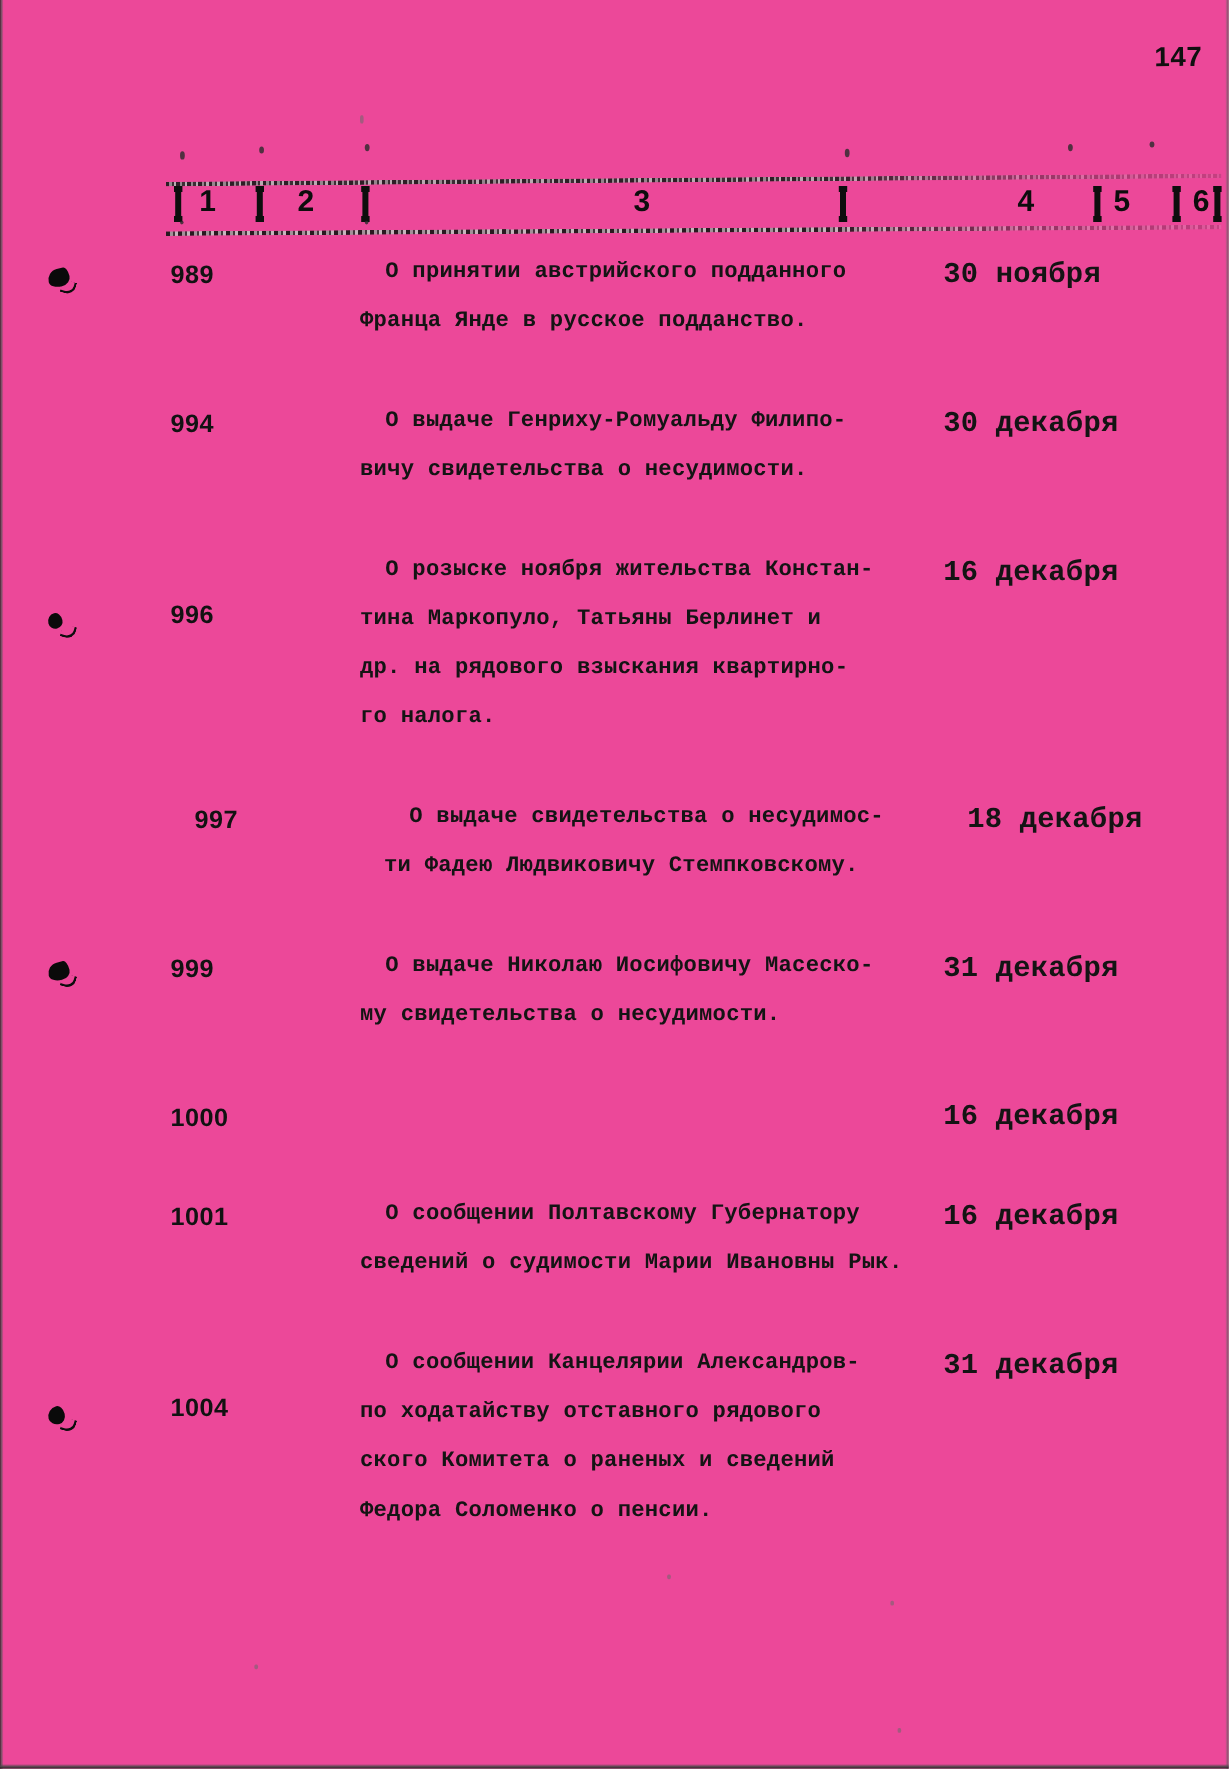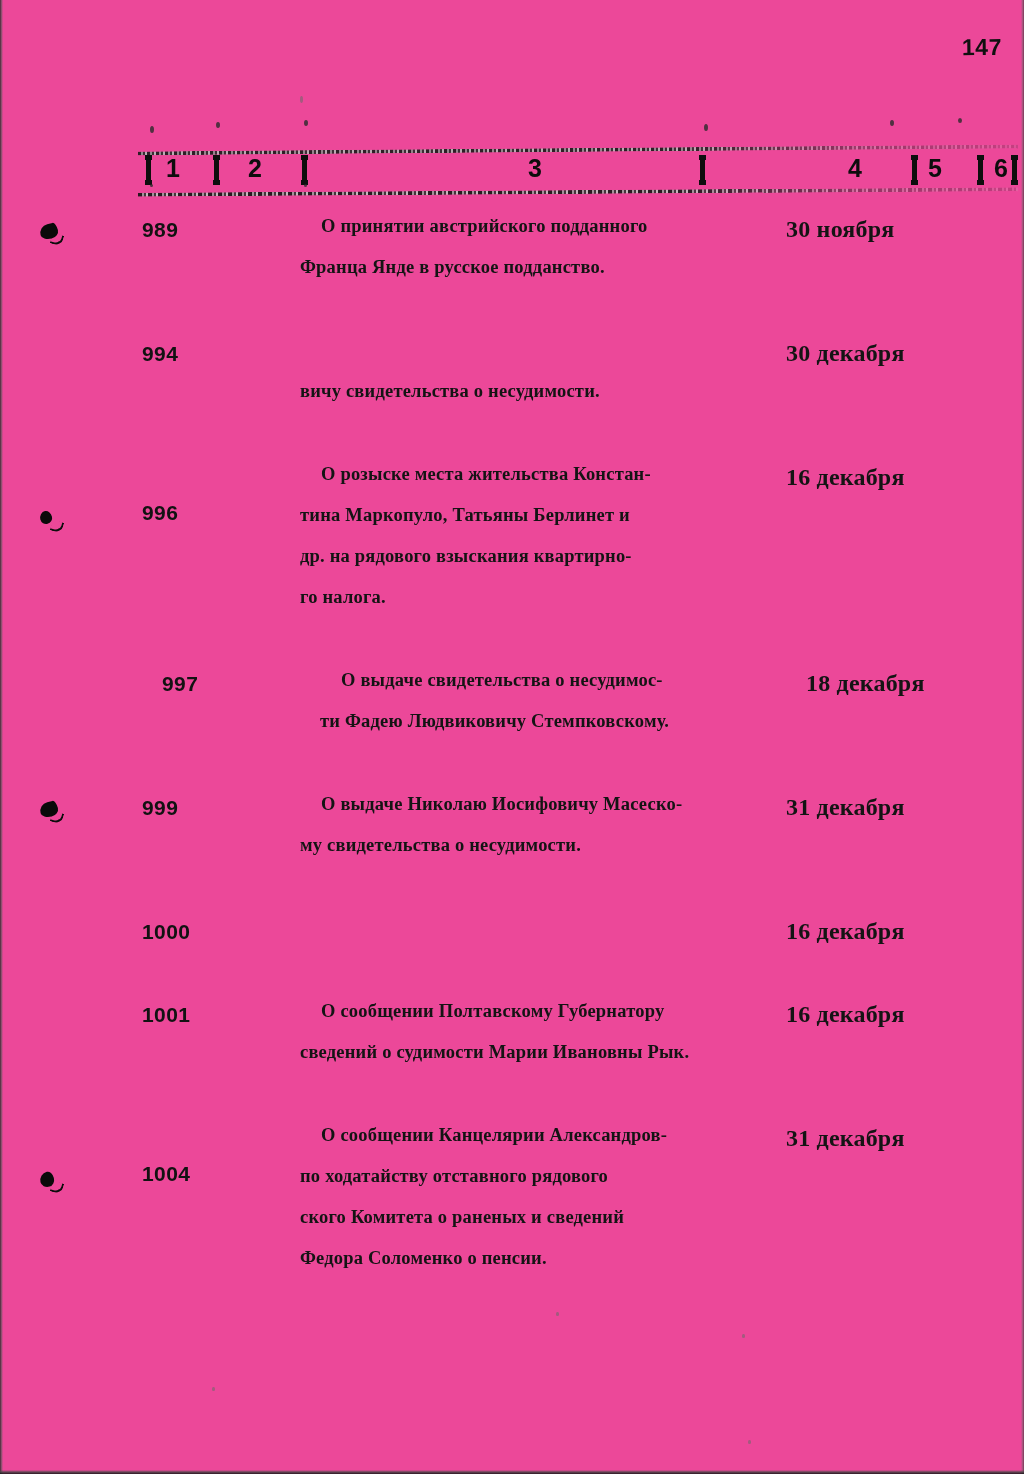--- a/index.html
+++ b/index.html
@@ -155,21 +155,20 @@
     width: 700px;
   }
   .line {
     position: relative;
     height: 41px;
     white-space: nowrap;
     font-size: 18.5px;
     font-weight: 700;
     letter-spacing: .2px;
     color: #141414;
-    font-family: Liberation Serif, serif;
   }
   .line .desc {
     position: absolute;
     left: 0;
     top: 0;
   }
   .line.indent .desc { left: 21px; }
   .line .date {
     position: absolute;
     left: 486px;
@@ -273,36 +272,37 @@
           </div>
           <div class="line">
             <span class="desc">Франца Янде в русское подданство.</span>
           </div>
         </div>
       </div>
       <div class="entry" style="position: absolute; top: 124px; height: 82px;">
         <div class="entry-number" style="top: 2px;">994</div>
         <div class="entry-body">
           <div class="line indent">
+            <span class="desc">О выдаче Генриху-Ромуальду Филипо-</span>
             <span class="date">30 декабря</span>
           </div>
           <div class="line">
             <span class="desc">вичу свидетельства о несудимости.</span>
           </div>
         </div>
       </div>
       <div class="entry" style="position: absolute; top: 248px; height: 164px;">
         <div class="margin-mark mark-c" style="top: 45px;">
           <span class="blob"></span>
           <span class="blob-tail"></span>
         </div>
         <div class="entry-number" style="top: 37px;">996</div>
         <div class="entry-body">
           <div class="line indent">
-            <span class="desc">О розыске места жительства Констан-</span>
+            <span class="desc">О розыске ноября жительства Констан-</span>
             <span class="date">16 декабря</span>
           </div>
           <div class="line">
             <span class="desc">тина Маркопуло, Татьяны Берлинет и</span>
           </div>
           <div class="line">
             <span class="desc">др. на рядового взыскания квартирно-</span>
           </div>
           <div class="line">
             <span class="desc">го налога.</span>

